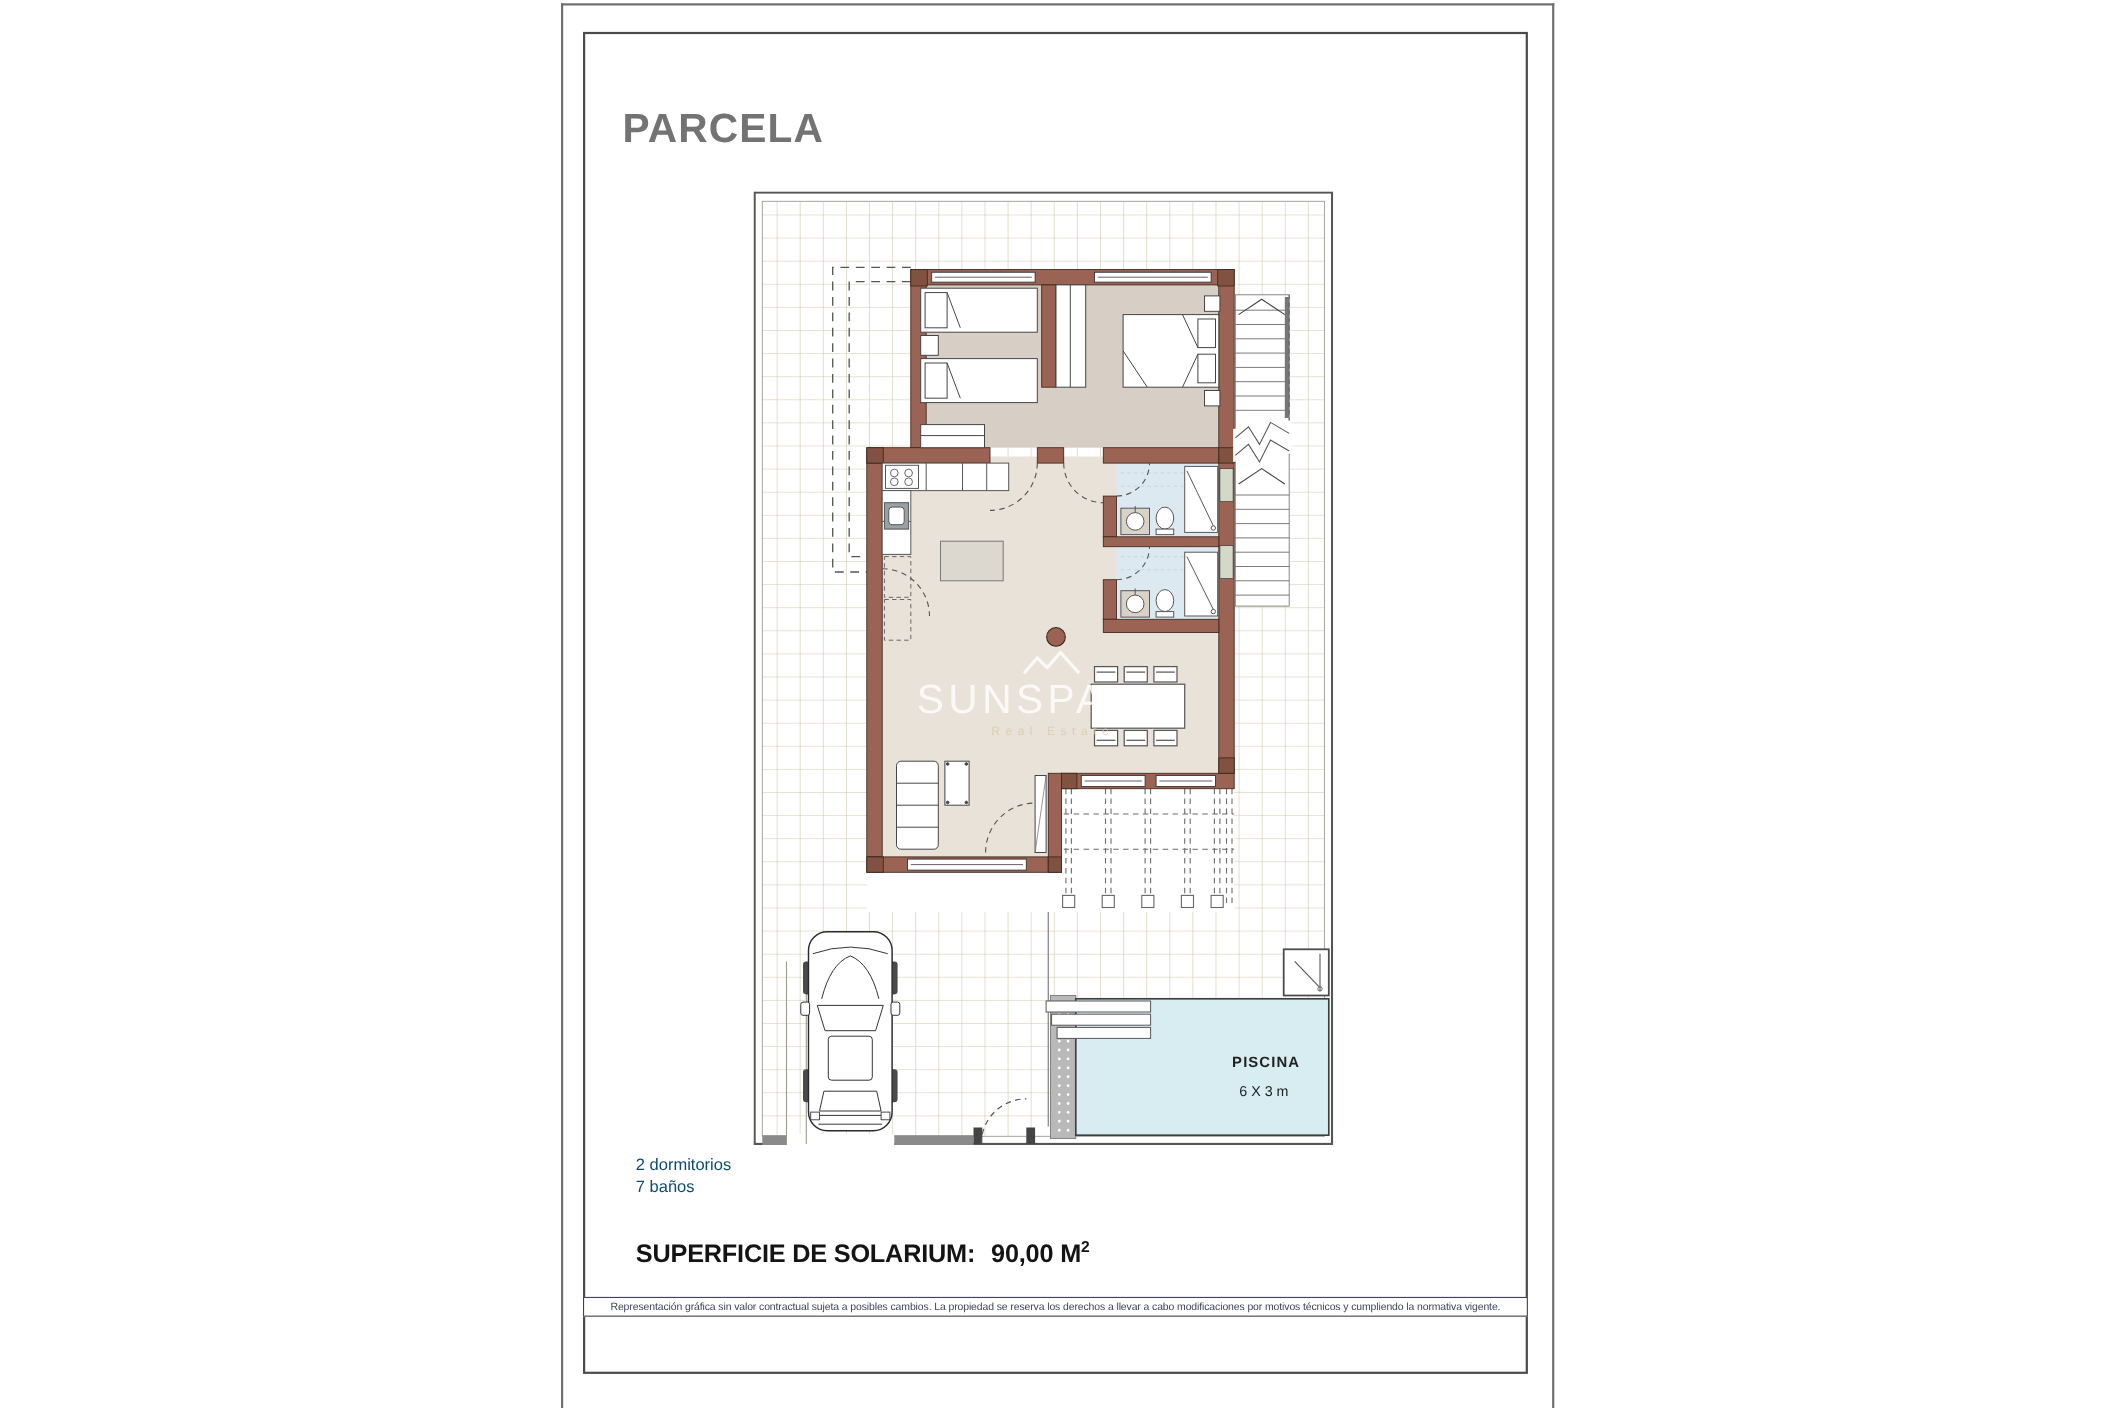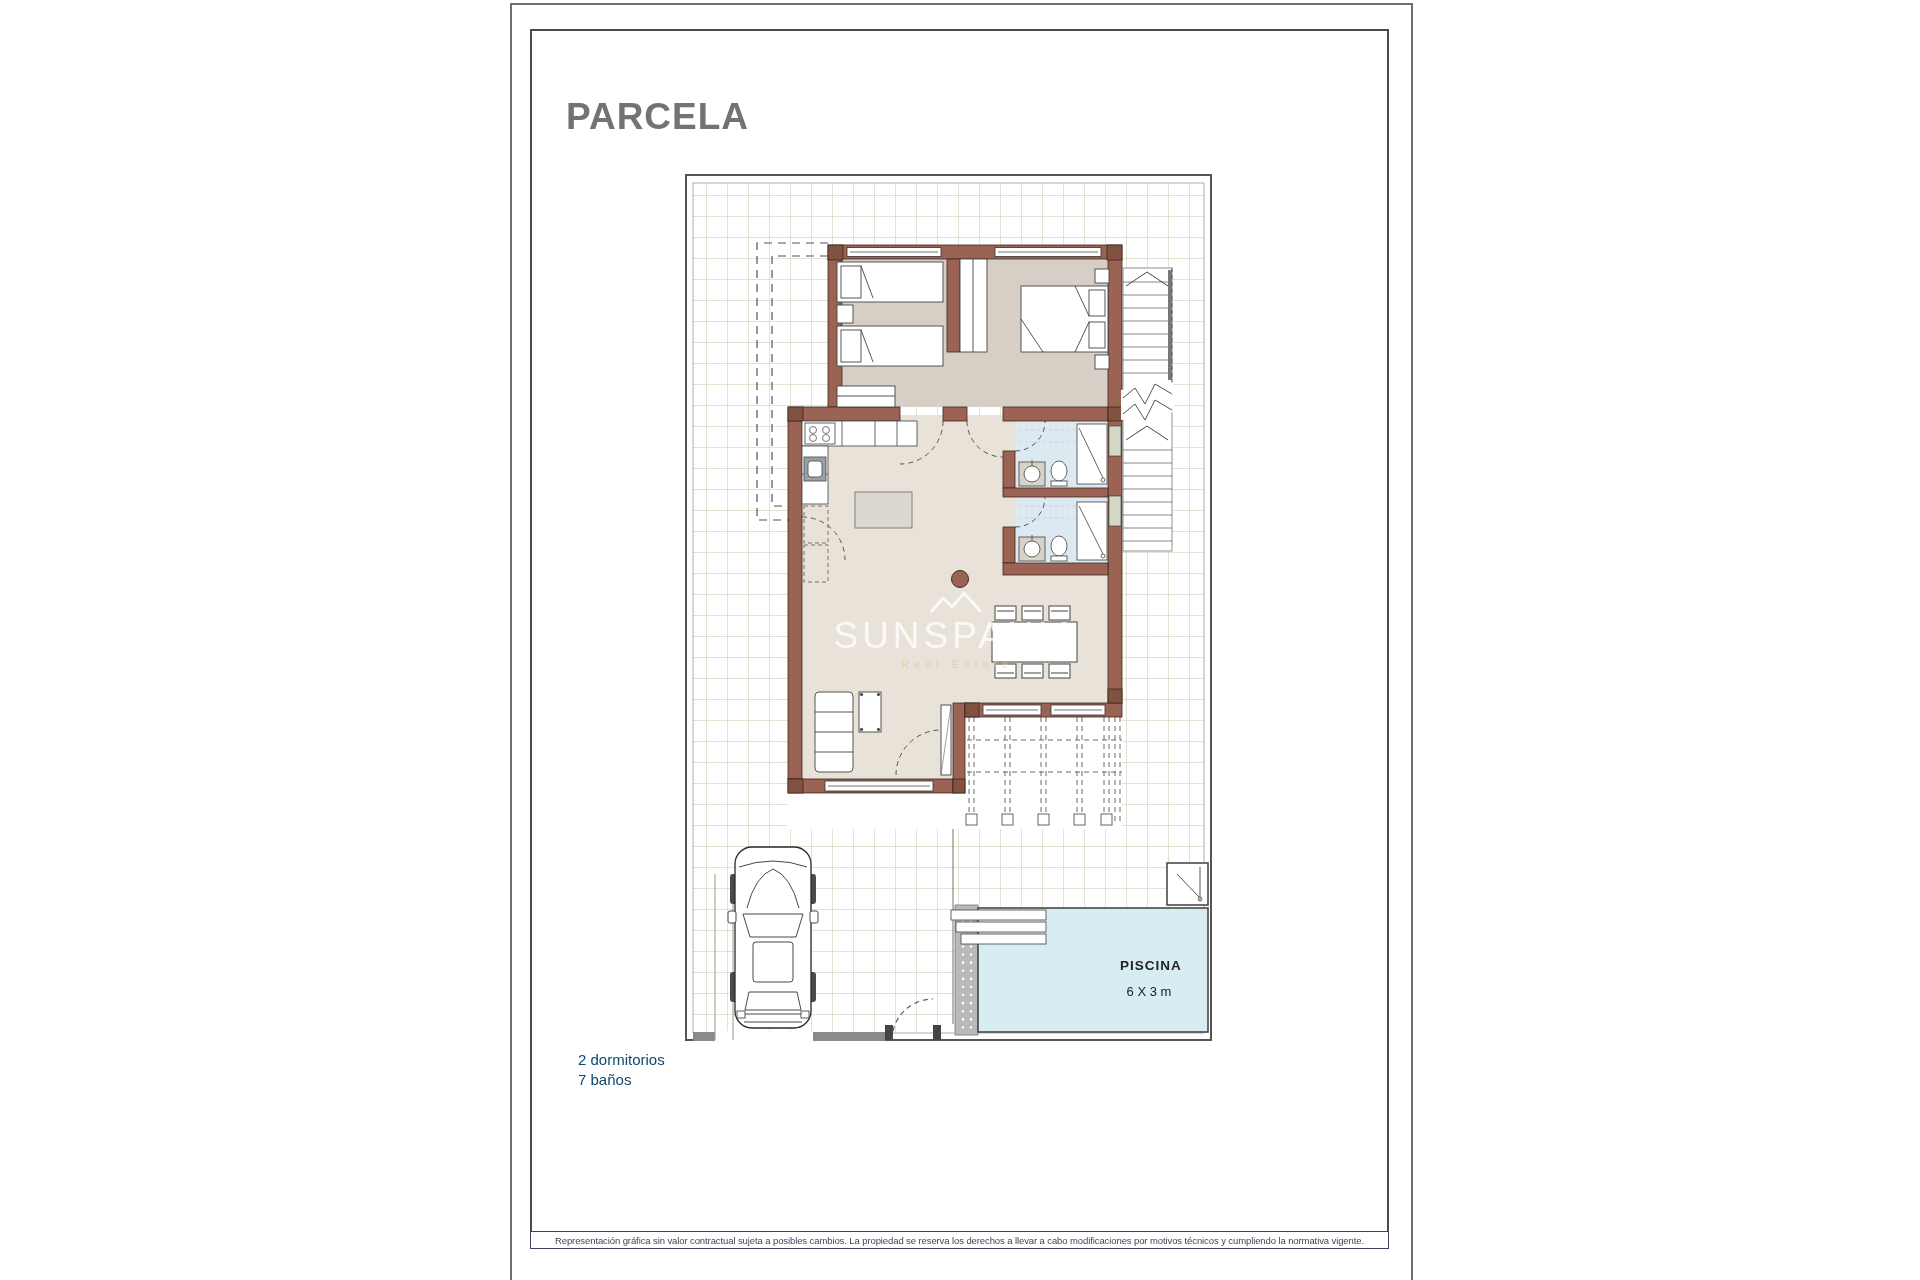--- a/index.html
+++ b/index.html
@@ -18,21 +18,21 @@
   .plan-svg{position:absolute;left:685px;top:174px;}
   .features{position:absolute;left:578px;top:1050px;font-size:15px;line-height:20px;color:#0c4a6e;}
   .areas{position:absolute;left:578px;top:1126px;color:#141414;}
   .area-row{font-size:23px;font-weight:700;letter-spacing:-0.2px;height:33px;white-space:nowrap;}
   .area-row.r3{margin-top:3px;}
   .area-label{display:inline-block;}
   .r1 .area-label,.r2 .area-label{min-width:315px;}
   .r3 .area-label{margin-right:24px;}
   .area-value{margin-left:8px;}
   .area-unit sup{font-size:0.62em;}
-  .disclaimer{position:absolute;left:530px;top:1231px;width:859px;height:18px;
+  .disclaimer{position:absolute;left:530px;top:1179px;width:859px;height:18px;
        border:1px solid #3f3f5a;box-sizing:border-box;display:flex;align-items:center;
        justify-content:center;font-size:9.5px;letter-spacing:-0.1px;color:#3f3f5a;
        white-space:nowrap;overflow:hidden;background:#fff;}
   svg text{font-family:"Liberation Sans", sans-serif;}
 </style>
 </head>
 <body>
 
 <div class="outer-frame"></div>
 <div class="inner-frame"></div>
@@ -339,15 +339,19 @@
     <text x="272" y="494" font-size="11" letter-spacing="5" fill="#d8c9a0" fill-opacity="0.7" text-anchor="middle">Real Estate</text>
   </g>
 </svg>
 
 <div class="features">
   <div>2 dormitorios</div>
   <div>7 baños</div>
 </div>
 
 <div class="areas">
+  <div class="area-row r2">
+    <span class="area-label">SUPERFICIE DE SOLARIUM:</span><span class="area-value">90,00</span>
+    <span class="area-unit"><span>M</span><sup>2</sup></span>
+  </div>
 </div>
 
 <div class="disclaimer">Representación gráfica sin valor contractual sujeta a posibles cambios. La propiedad se reserva los derechos a llevar a cabo modificaciones por motivos técnicos y cumpliendo la normativa vigente.</div>
 
 </body></html>

